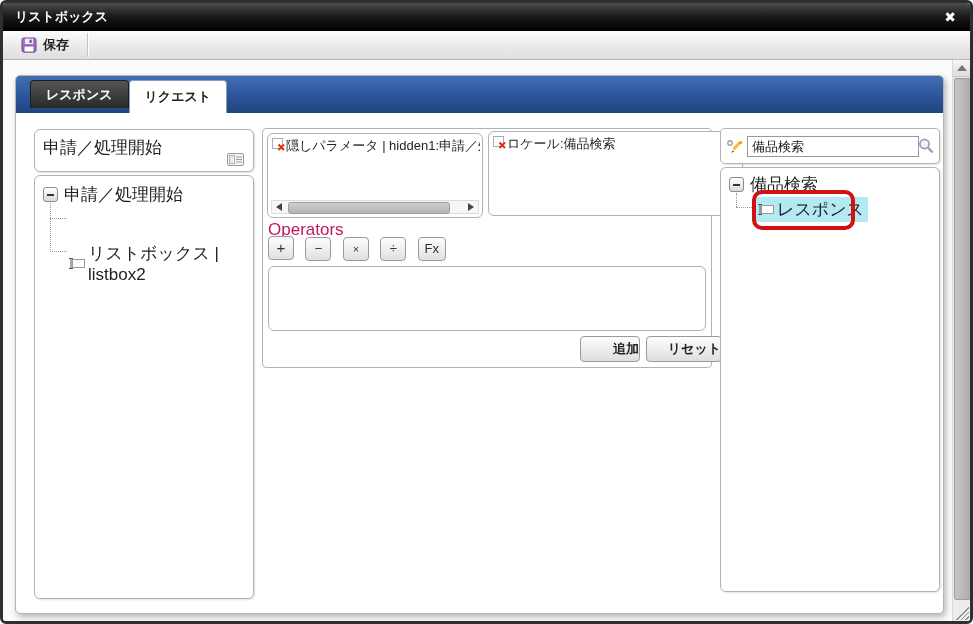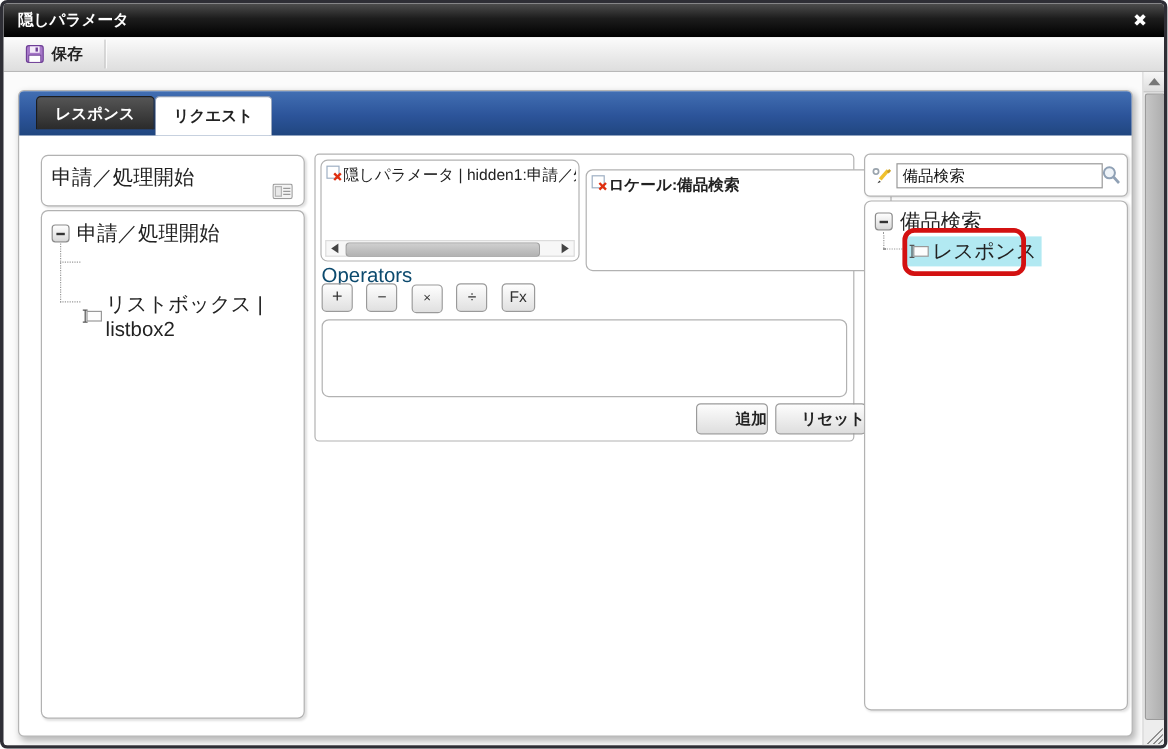--- a/index.html
+++ b/index.html
@@ -139,21 +139,21 @@
     border:1px solid #999;padding:1px 4px;box-sizing:border-box;background:#fff;
   }
   .src-text{white-space:nowrap;overflow:hidden;font-size:13px;color:#222;}
 </style>
 </head>
 <body>
 
 <div class="window">
 
   <div class="titlebar">
-    <span class="title">隠しパラメータ</span>
+    <span class="title">リストボックス</span>
     <span class="close-btn">✖</span>
   </div>
 
   <div class="toolbar">
     <div class="save-btn">
       <span style="display:inline-flex;">
         <svg width="16" height="16" viewBox="0 0 16 16">
           <rect x="1" y="1" width="14" height="14" rx="2" fill="#a678c8" stroke="#6e3f96"></rect>
           <rect x="4" y="1.6" width="8" height="5.4" fill="#f4ecf9"></rect>
           <rect x="8.6" y="2.6" width="2" height="3.4" fill="#6e3f96"></rect>
@@ -226,33 +226,33 @@
             <span class="harrow" style="left:0;">
                 <span class="tri-l"></span>
               </span>
             <span class="harrow" style="right:0;">
                 <span class="tri-r"></span>
               </span>
             <span class="hthumb"></span>
           </div>
         </div>
 
-        <div class="box" style="left:225px;top:12px;width:255px;height:85px;box-shadow:none;font-weight:bold;">
+        <div class="box" style="left:225px;top:2px;width:255px;height:85px;box-shadow:none;">
           <div style="position:absolute;left:3px;top:3px;right:2px;display:flex;align-items:flex-start;">
             <span style="display:inline-flex;flex:none;">
               <svg width="15" height="15" viewBox="0 0 15 15">
                 <rect x="1.5" y="1.5" width="10" height="10" fill="#fff" stroke="#9fb0c4"></rect>
                 <path d="M7.5 7.5 L13 13 M13 7.5 L7.5 13" stroke="#e03010" stroke-width="2"></path>
               </svg>
             </span>
             <span class="src-text">ロケール:備品検索</span>
           </div>
         </div>
 
-        <div class="t13" style="position:absolute;left:5px;top:91px;color:#0c4a6e;">Operators</div>
+        <div class="t13" style="position:absolute;left:5px;top:91px;color:#be185d;">Operators</div>
         <div style="position:absolute;left:5px;top:107px;">
           <span class="op-btn" style="font-size:15px;">+</span>
           <span class="op-btn">−</span>
           <span class="op-btn" style="font-size:11px;">×</span>
           <span class="op-btn">÷</span>
           <span class="op-btn" style="width:28px;">Fx</span>
         </div>
 
         <div class="box t13" style="left:5px;top:137px;width:438px;height:65px;box-shadow:none;padding:4px;"></div>
 

